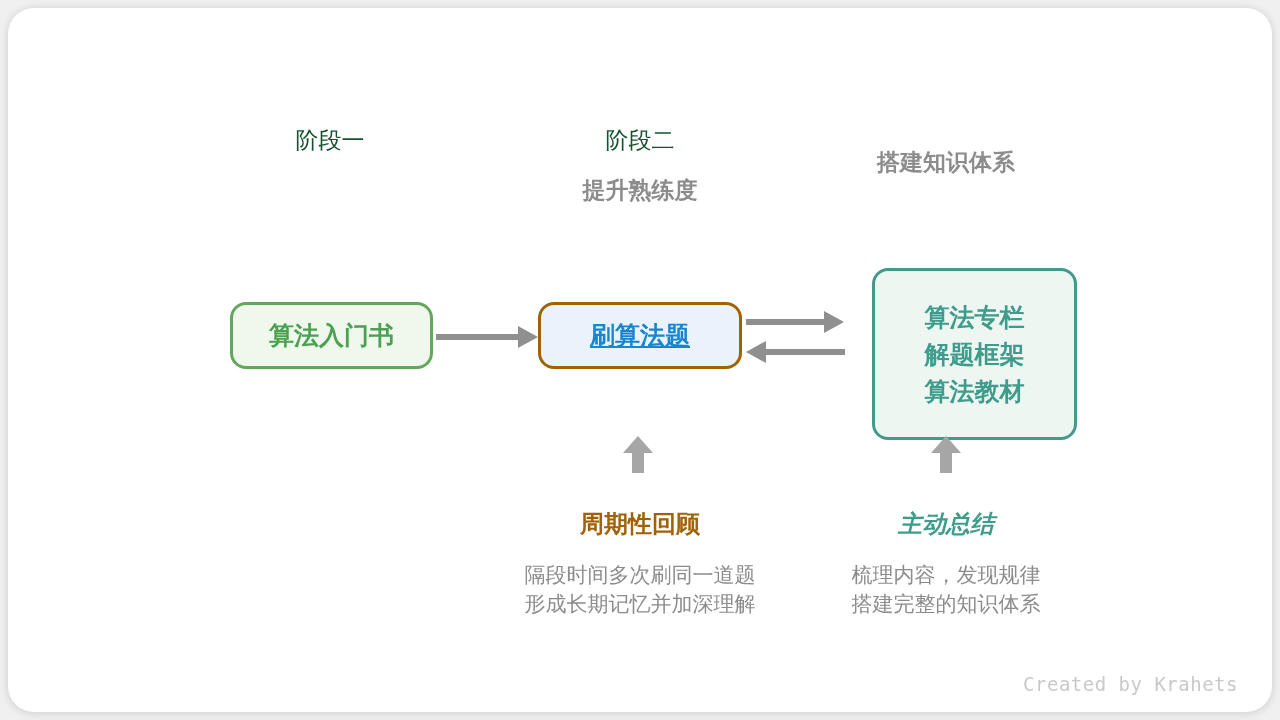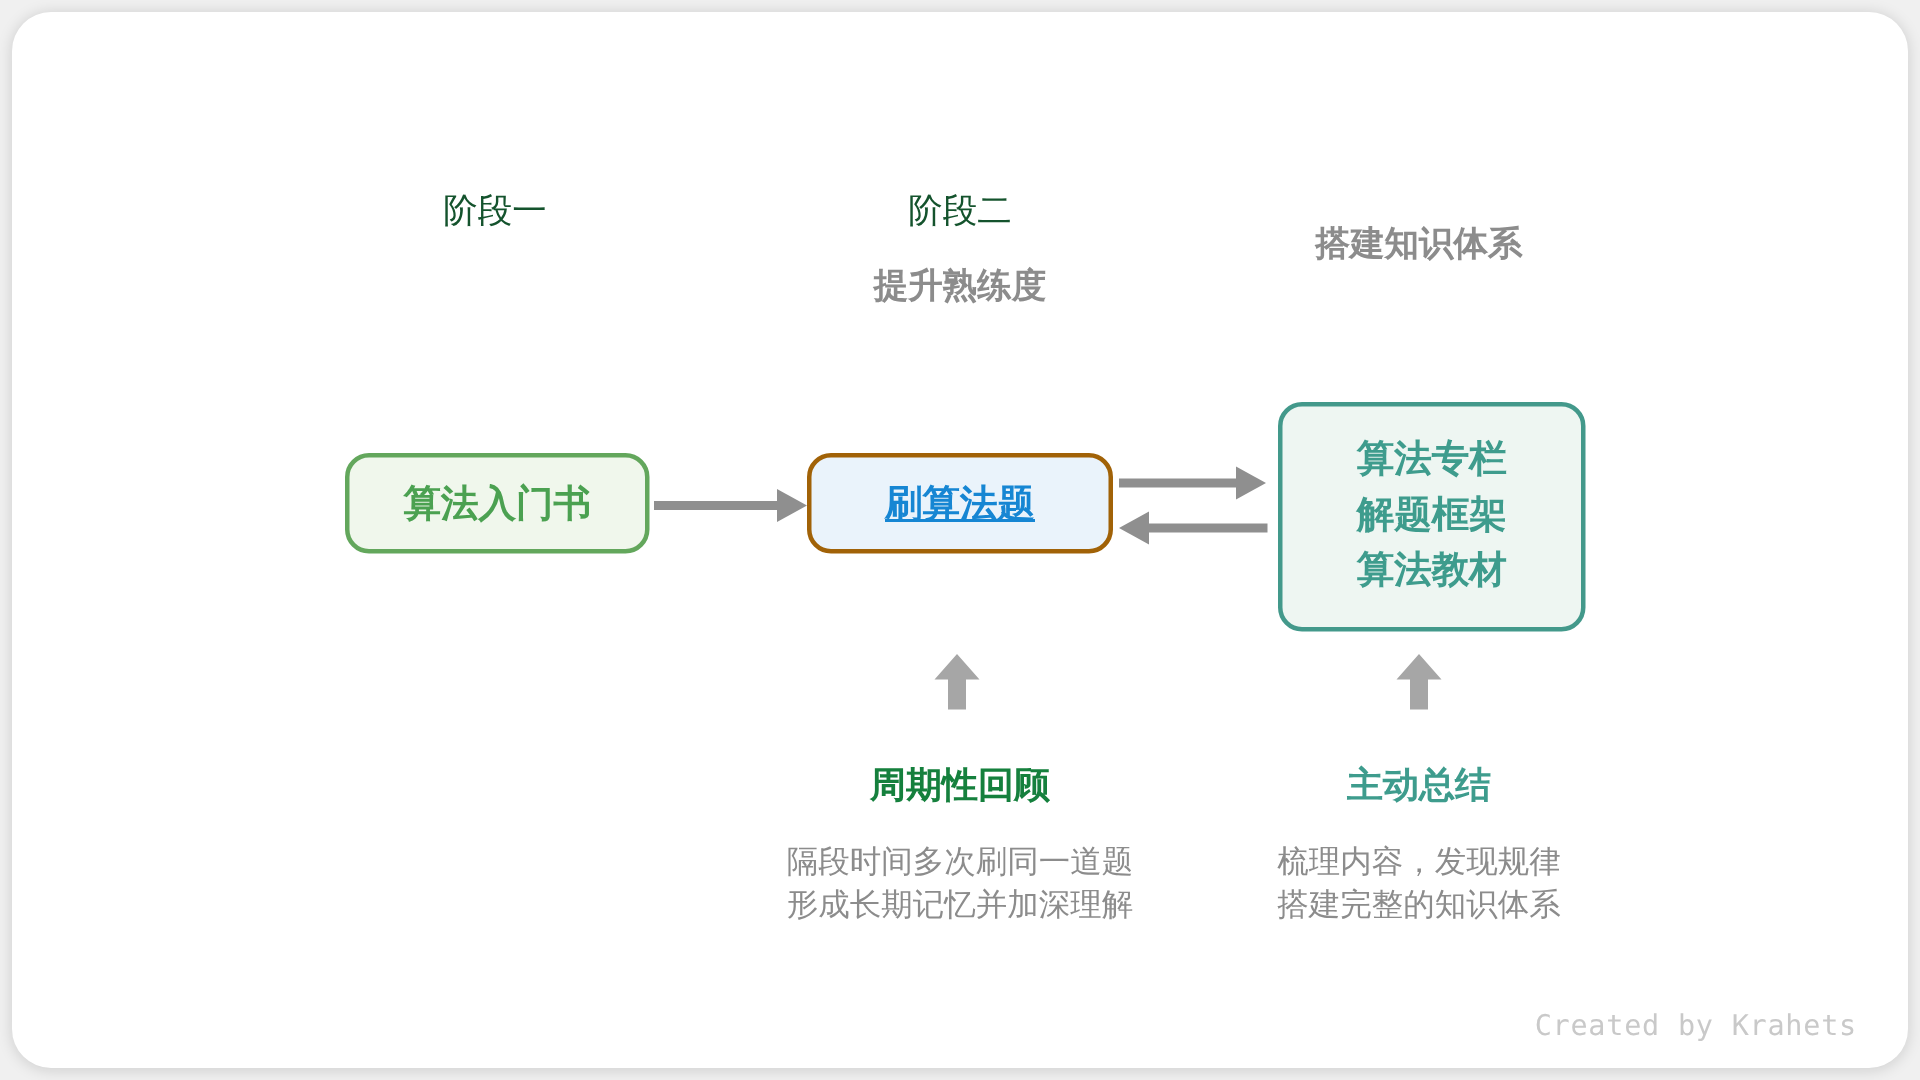--- a/index.html
+++ b/index.html
@@ -30,33 +30,33 @@
   }
   .node-green {
     left:230px; top:302px; width:203px; height:67px;
     border:3px solid #63a75c; background:#f0f7ec; color:#4ba151;
   }
   .node-blue {
     left:538px; top:302px; width:204px; height:67px;
     border:3px solid #a16207; background:#eaf3fb; color:#1686d3;text-decoration:underline;
   }
   .node-teal {
-    left:852px; top:268px; width:205px; height:153px;
+    left:872px; top:268px; width:205px; height:172px;
     border:3px solid #43998b; background:#eef6f2; color:#3e9c8d;
-    flex-direction:column; line-height:37px;font-family:Liberation Mono, monospace;
+    flex-direction:column; line-height:37px;
   }
 
   .arrows { position:absolute; left:0; top:0; width:1280px; height:720px; pointer-events:none; }
 
   .annotation { position:absolute; top:510px; width:340px; text-align:center; }
   .annotation-1 { left:470px; }
   .annotation-2 { left:776px; }
   .annotation-title { font-size:24px; line-height:28px; font-weight:bold; }
-  .t-blue { color:#15803d; }
-  .t-teal { color:#3e9c8d; }
+  .t-blue { color:#a16207; }
+  .t-teal { color:#3e9c8d;font-style:italic; }
   .annotation-lines { margin-top:22px; font-size:21px; line-height:29px; color:#8c8c8c; }
 
   .watermark {
     position:absolute; right:42px; bottom:25px;
     font-family:"DejaVu Sans Mono", monospace;
     font-size:19px; color:#c9c9c9; letter-spacing:0.5px;
   }
 </style>
 </head>
 <body>

